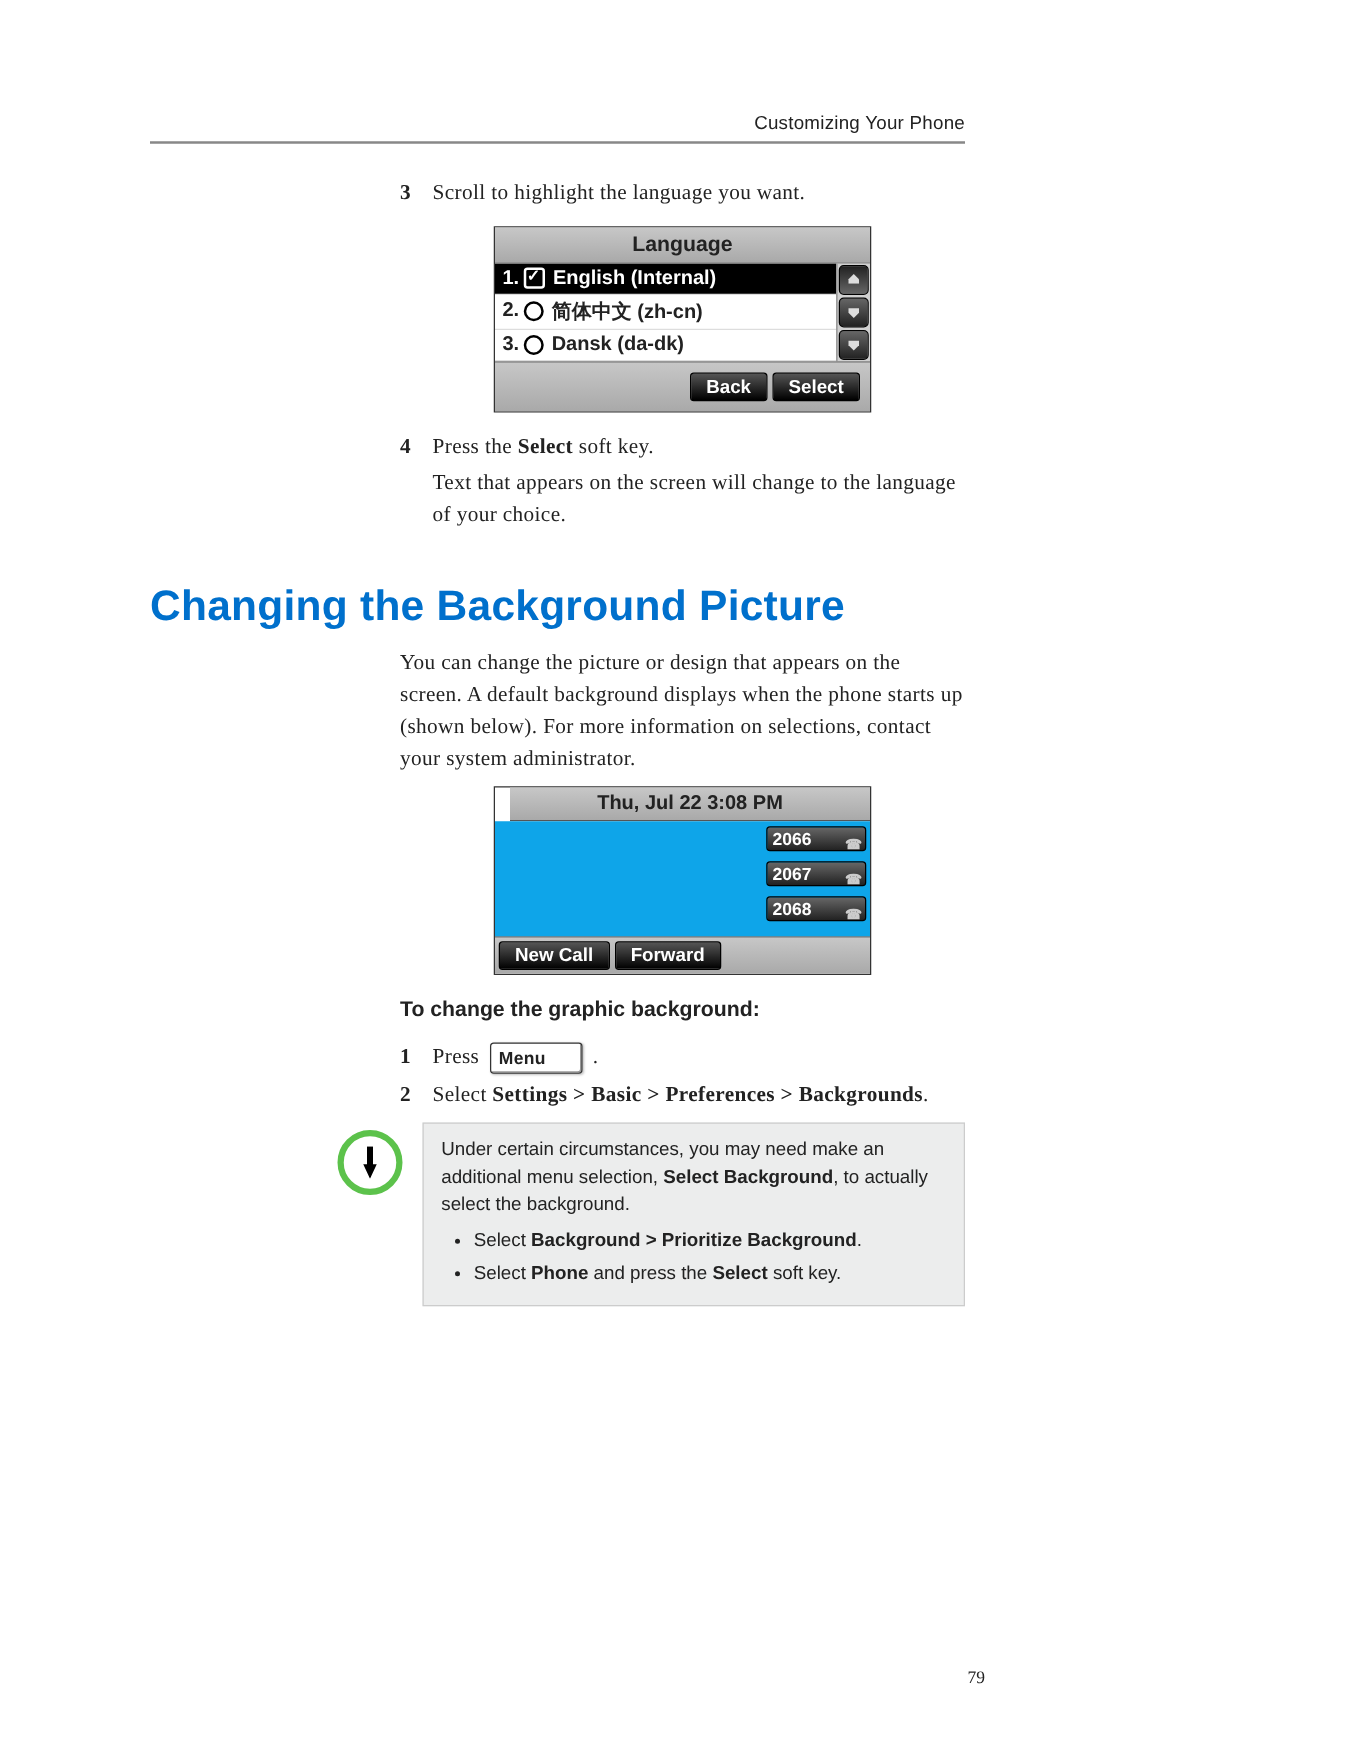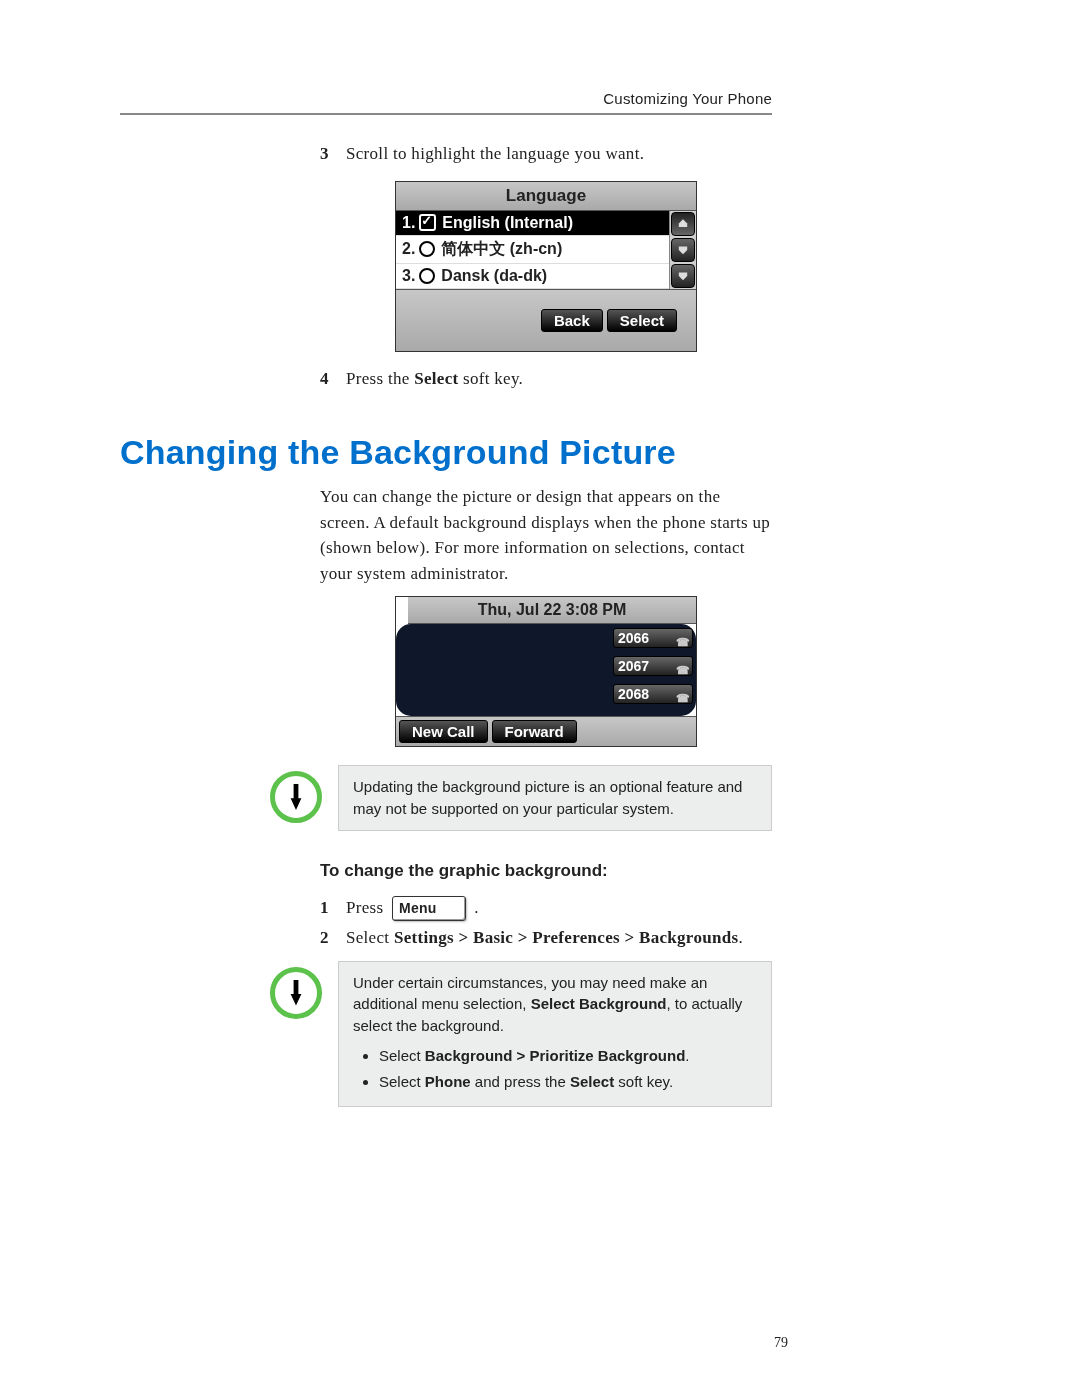--- a/index.html
+++ b/index.html
@@ -121,21 +121,21 @@
     position: absolute;
     inset: 5px;
     background: #ddd;
     clip-path: polygon(15% 25%, 85% 25%, 85% 55%, 50% 90%, 15% 55%);
   }
   .ps-footer {
     display: flex;
     justify-content: flex-end;
     gap: 4px;
     background: linear-gradient(#c7c7c7, #a9a9a9);
-    padding: 19px;
+    padding: 8px;
     border-top: 1px solid #555;
   }
   .ps-softkey {
     background: linear-gradient(#555, #000);
     color: #fff;
     font-weight: bold;
     font-size: 15px;
     padding: 2px 12px;
     border: 1px solid #000;
     border-radius: 3px;
@@ -167,23 +167,22 @@
     background: linear-gradient(#c7c7c7, #a9a9a9);
     text-align: center;
     font-weight: bold;
     font-size: 16px;
     padding: 4px 0;
     border-bottom: 1px solid #555;
     margin-left: 12px;
   }
   .ps2-body {
     height: 92px;
-    background: #0f172a;
-    position: relative;
-    border-radius: 15px;
+    background: #0ea5e9;
+    position: relative;
   }
   .ps2-line {
     position: absolute;
     right: 3px;
     width: 70px;
     background: linear-gradient(#666,#222);
     color: #fff;
     font-weight: bold;
     font-size: 14px;
     padding: 1px 4px;
@@ -324,20 +323,21 @@
         <div class="ps-softkey">Select</div>
       </div>
     </div>
 
     <div class="step">
       <div class="num">4</div>
       <div class="txt">
         <span>Press the </span><b>Select</b><span> soft key.</span>
       </div>
     </div>
+    <div class="indent-txt">Text that appears on the screen will change to the language of your choice.</div>
 
   </div>
 
   <h2 class="section-heading">Changing the Background Picture</h2>
 
   <div class="content-column">
     <p class="para">You can change the picture or design that appears on the screen. A default background displays when the phone starts up (shown below). For more information on selections, contact your system administrator.</p>
 
     <div class="phone-shot2">
       <div class="ps2-titlebar">Thu, Jul 22   3:08 PM</div>
@@ -355,24 +355,20 @@
           <span class="phone-icon"></span>
         </div>
       </div>
       <div class="ps2-footer">
         <div class="ps-softkey">New Call</div>
         <div class="ps-softkey">Forward</div>
       </div>
     </div>
   </div>
 
-  <div class="note-wrap">
-    <div class="note-icon"></div>
-    <div class="note-box">Updating the background picture is an optional feature and may not be supported on your particular system.</div>
-  </div>
 
   <div class="content-column">
     <div class="sub-heading">To change the graphic background:</div>
 
     <div class="step">
       <div class="num">1</div>
       <div class="txt">
         <span>Press </span>
         <span class="menu-key">Menu</span>
         <span> .</span>

